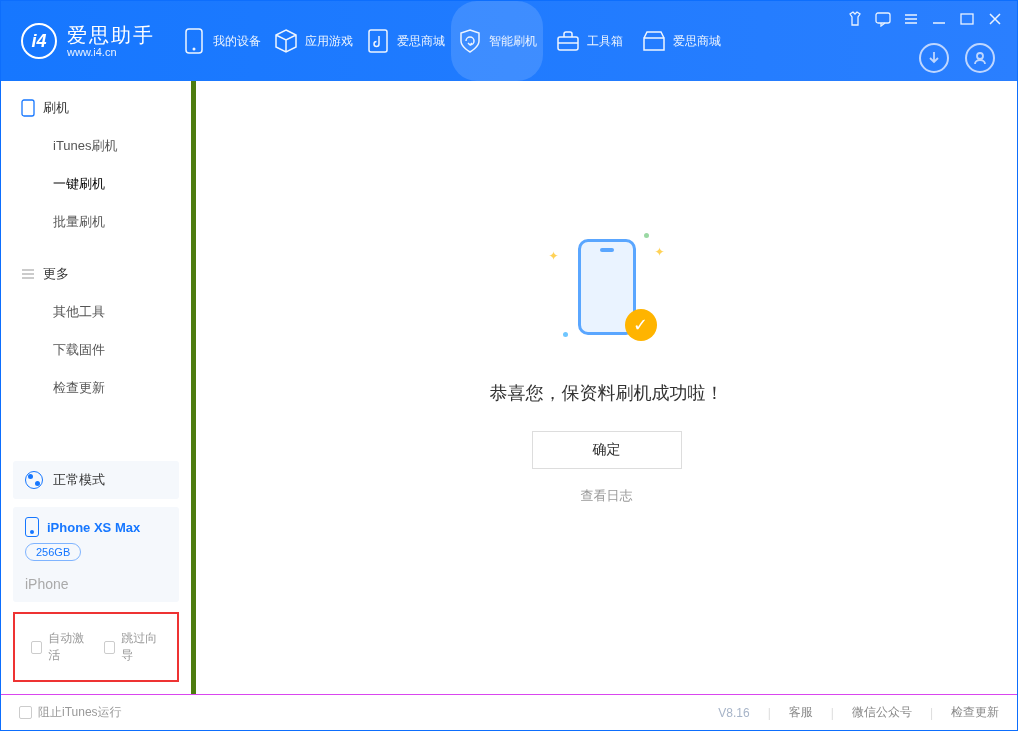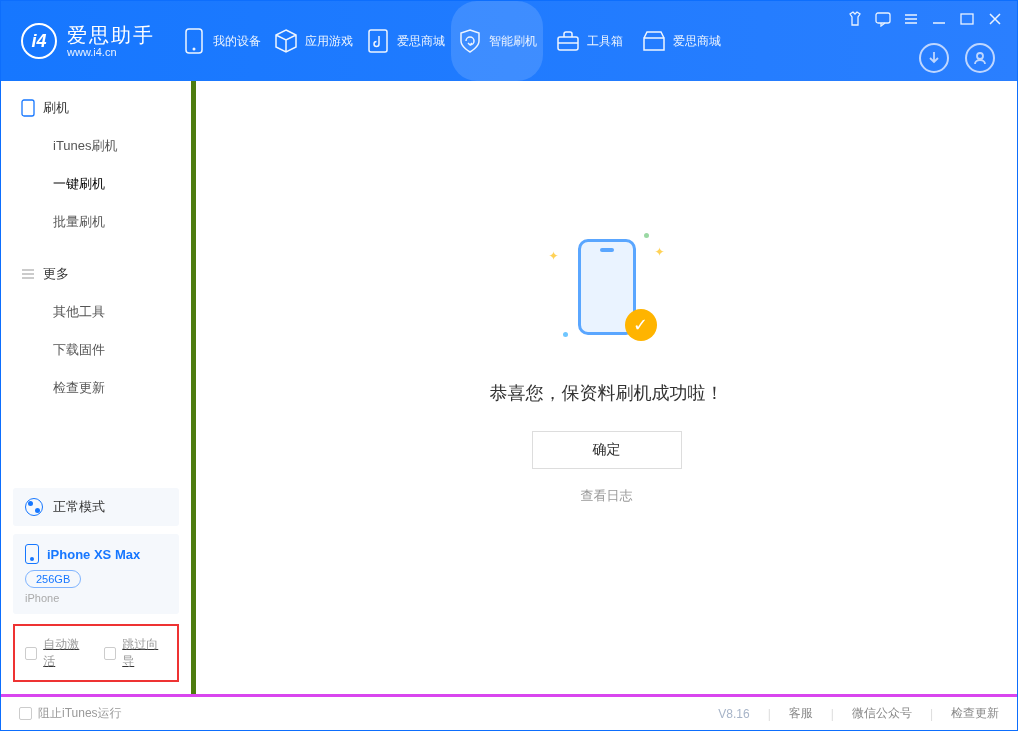--- a/index.html
+++ b/index.html
@@ -34,42 +34,42 @@
 .mode-box, .device-box { margin: 8px 12px; background: #f5f8fc; border-radius: 3px; padding: 10px 12px; }
 .mode-box { display: flex; align-items: center; gap: 10px; color: #333; }
 .mode-icon { width: 18px; height: 18px; border: 1.5px solid #1677ff; border-radius: 50%; position: relative; }
 .mode-icon::before, .mode-icon::after { content:''; position:absolute; width:5px; height:5px; background:#1677ff; border-radius:50%; }
 .mode-icon::before { top:2px; left:2px; }
 .mode-icon::after { bottom:2px; right:2px; }
 .device-box .dev-row { display:flex; align-items:center; gap:8px; font-weight:600; color:#1677ff; }
 .dev-phone-ic { width:14px; height:20px; border:1.5px solid #1677ff; border-radius:3px; position: relative; }
 .dev-phone-ic::after { content:''; position:absolute; bottom:2px; left:50%; transform:translateX(-50%); width:4px; height:4px; background:#1677ff; border-radius:50%; }
 .badge { display:inline-block; margin-top:6px; padding:2px 10px; border:1px solid #7fb4ff; color:#1677ff; border-radius:10px; font-size:11px; }
-.dev-sub { color:#aaa; font-size:11px; margin-top:4px; }
-
-.red-box { margin: 10px 12px 12px; border: 2px solid #e33; padding: 10px; display:flex; gap:16px; align-items:flex-start;text-decoration:underline; }
+.dev-sub { color:#aaa; font-size:14px; margin-top:15px; }
+
+.red-box { margin: 10px 12px 12px; border: 2px solid #e33; padding: 16px; display:flex; gap:16px; align-items:flex-start; }
 .chk { display:flex; align-items:center; gap:6px; color:#999; cursor:pointer; font-size:12px; }
 .chk .box { width:13px; height:13px; border:1px solid #ccc; border-radius:2px; }
 
 .main { flex:1; position: relative; display:flex; flex-direction:column; align-items:center; justify-content:center; }
 .phone-ill { position: relative; width: 120px; height: 120px; margin-top: -40px; }
 .phone-shape { position:absolute; left:50%; top:8px; transform:translateX(-50%); width:58px; height:96px; border:3px solid #5aa6ff; border-radius:10px; background:#eaf3ff; }
 .phone-shape::before { content:''; position:absolute; top:6px; left:50%; transform:translateX(-50%); width:14px; height:4px; background:#5aa6ff; border-radius:2px; }
 .check-badge { position:absolute; right:10px; bottom:10px; width:32px; height:32px; background:#ffb400; border-radius:50%; display:flex; align-items:center; justify-content:center; color:#fff; font-size:18px; }
 .spark { position:absolute; color:#ffd257; font-size:12px; }
 .spark.s1 { left:2px; top:18px; }
 .spark.s2 { right:2px; top:14px; }
 .dot { position:absolute; width:5px; height:5px; border-radius:50%; }
 .dot.d1 { left:16px; bottom:14px; background:#6fc6ff; }
 .dot.d2 { right:18px; top:2px; background:#9ad8a3; }
 .success-text { font-size:18px; color:#333; margin-top:30px; }
 .ok-btn { margin-top:26px; width:150px; height:38px; border:1px solid #ddd; background:#fff; color:#333; cursor:pointer; font-size:14px; }
 .log-link { margin-top:18px; color:#999; font-size:13px; cursor:pointer; }
 
-.statusbar { height:36px; border-top:3px solid #d946ef; display:flex; align-items:center; padding:0 18px; color:#888; font-size:12px; gap:8px; }
+.statusbar { height:36px; border-top:1px solid #d946ef; display:flex; align-items:center; padding:0 18px; color:#888; font-size:12px; gap:8px; }
 .statusbar .spacer { flex:1; }
 .statusbar .sep { color:#ddd; margin:0 10px; }
 .statusbar a { color:#888; cursor:pointer; }
 .ver { color:#a7b4c8; }
 </style>
 </head>
 <body>
 <div class="window">
 
   <div class="titlebar" style="position:relative;">

